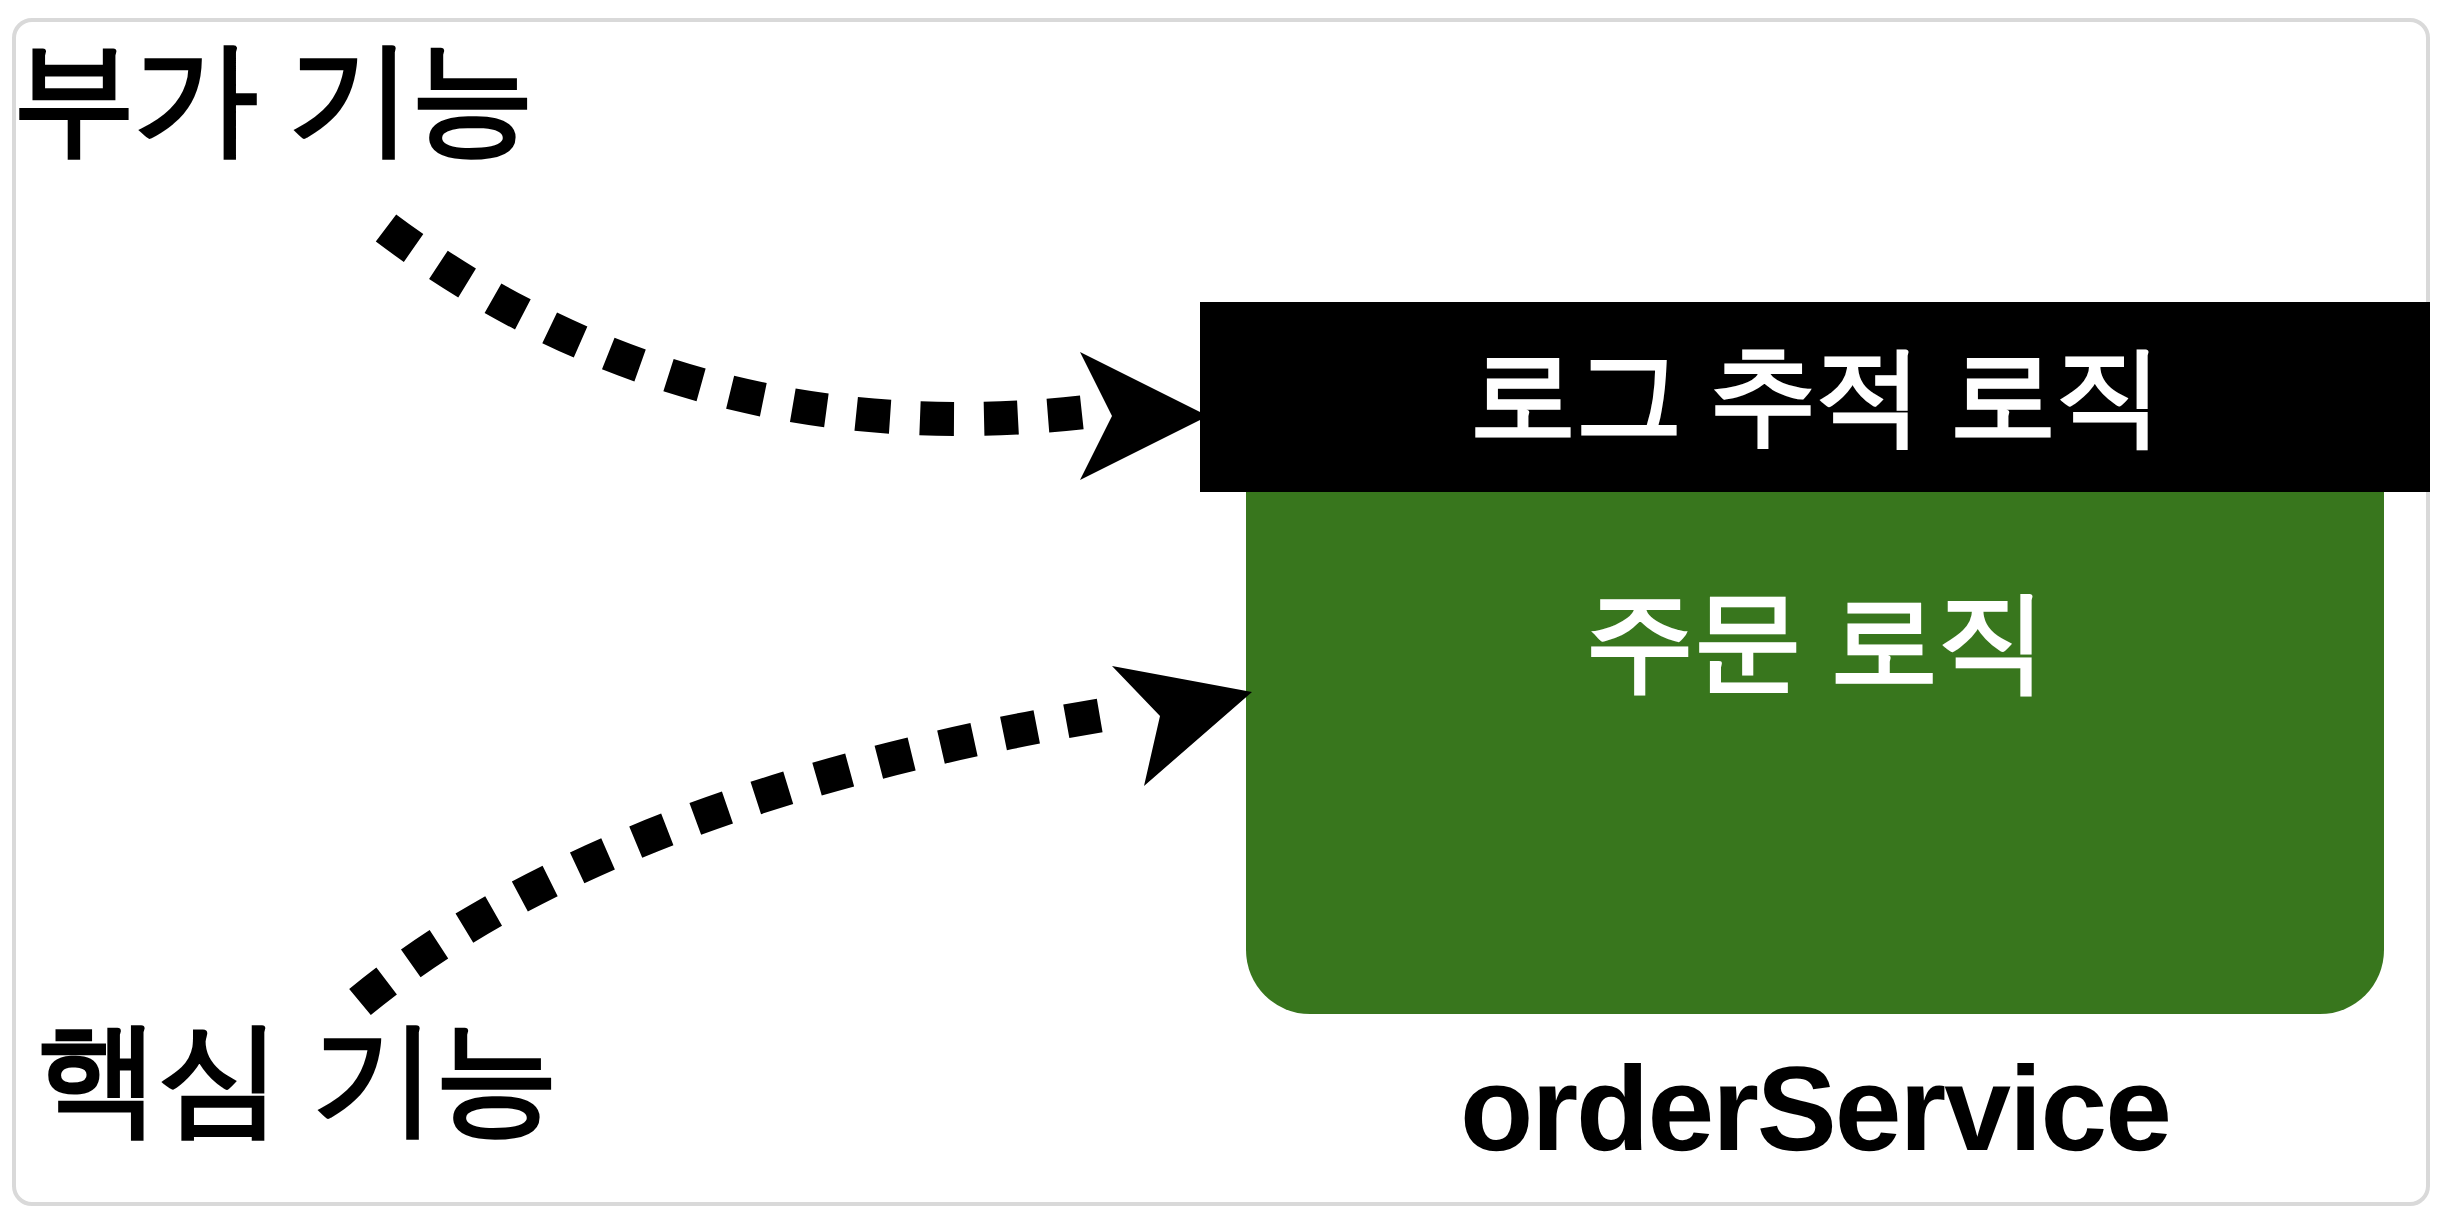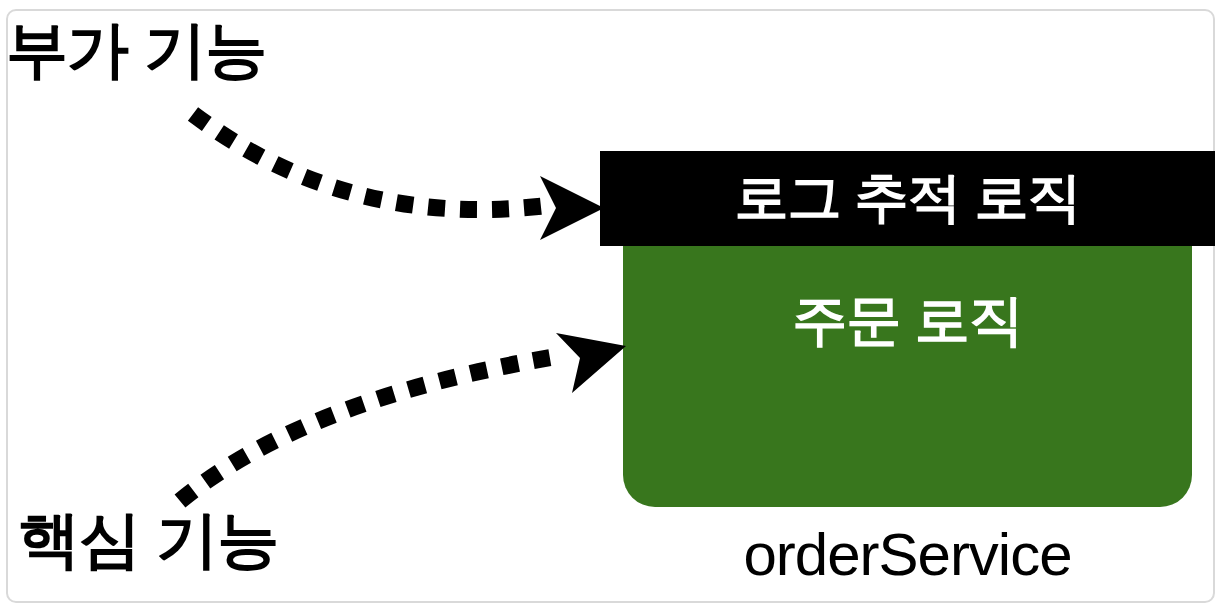--- a/index.html
+++ b/index.html
@@ -42,21 +42,21 @@
     background:var(--banner-black);
     display:flex;align-items:center;justify-content:center;
   }
   .log-banner-text{
     font-size:54px;font-weight:700;color:var(--text-white);
     letter-spacing:-1px;white-space:nowrap;
   }
 
   .service-caption{
     position:absolute;left:623px;top:520px;width:569px;
-    text-align:center;font-size:60px;font-weight:400;
+    text-align:center;font-size:60px;font-weight:700;
     color:var(--text-black);letter-spacing:-1px;white-space:nowrap;
   }
 
   .arrow-layer{
     position:absolute;left:0;top:0;width:1222px;height:612px;
     pointer-events:none;
   }
 </style>
 </head>
 <body>

